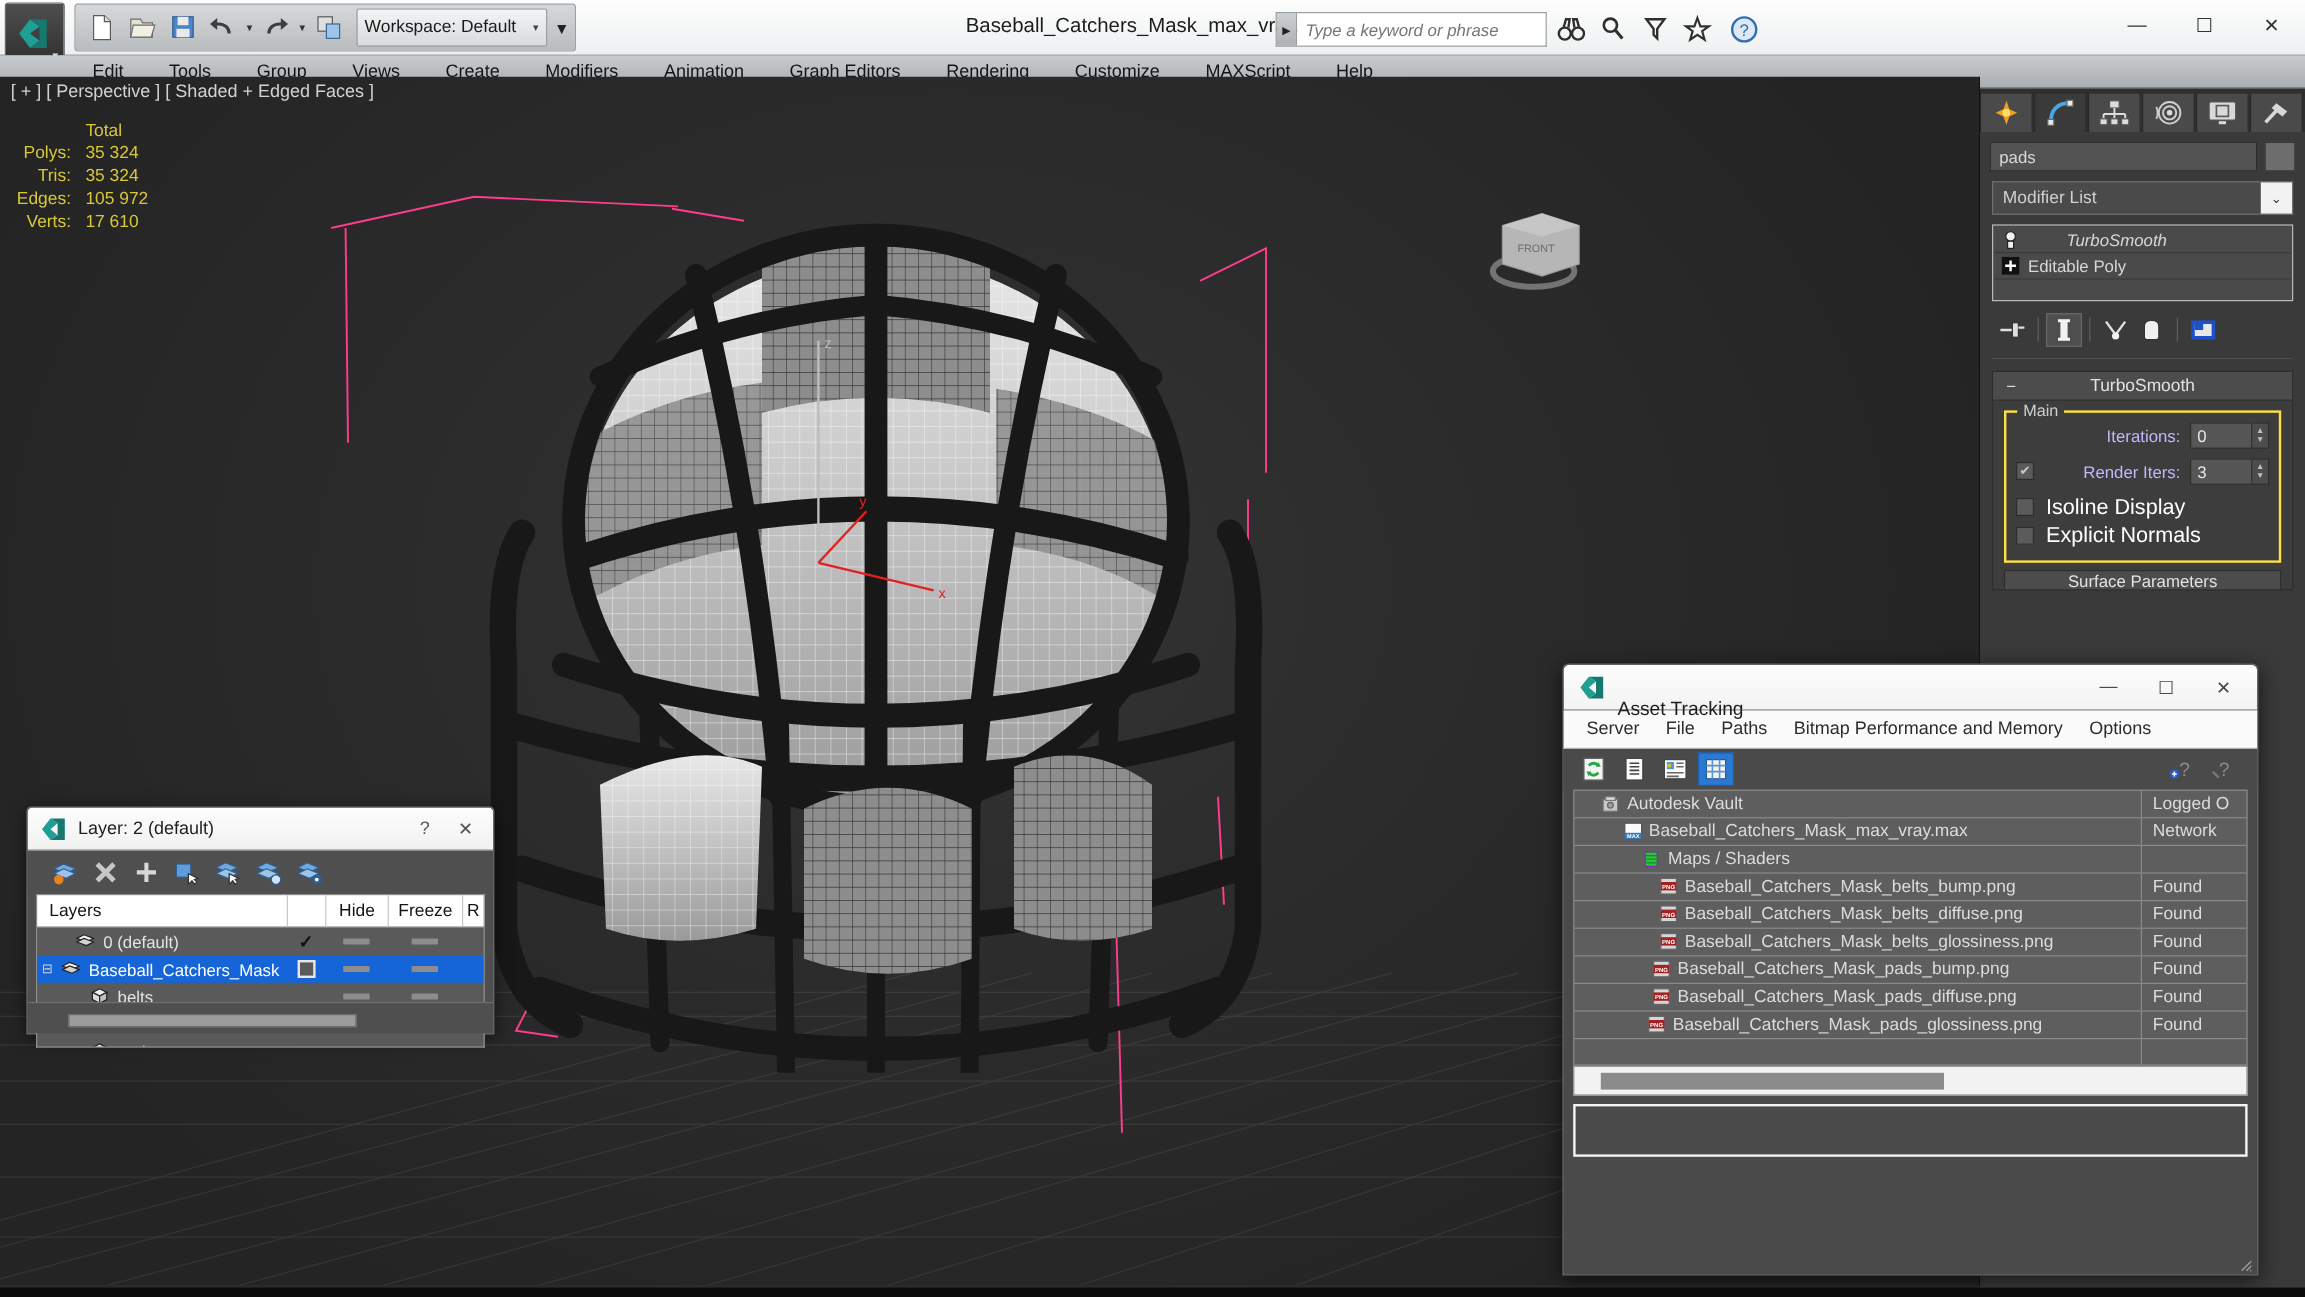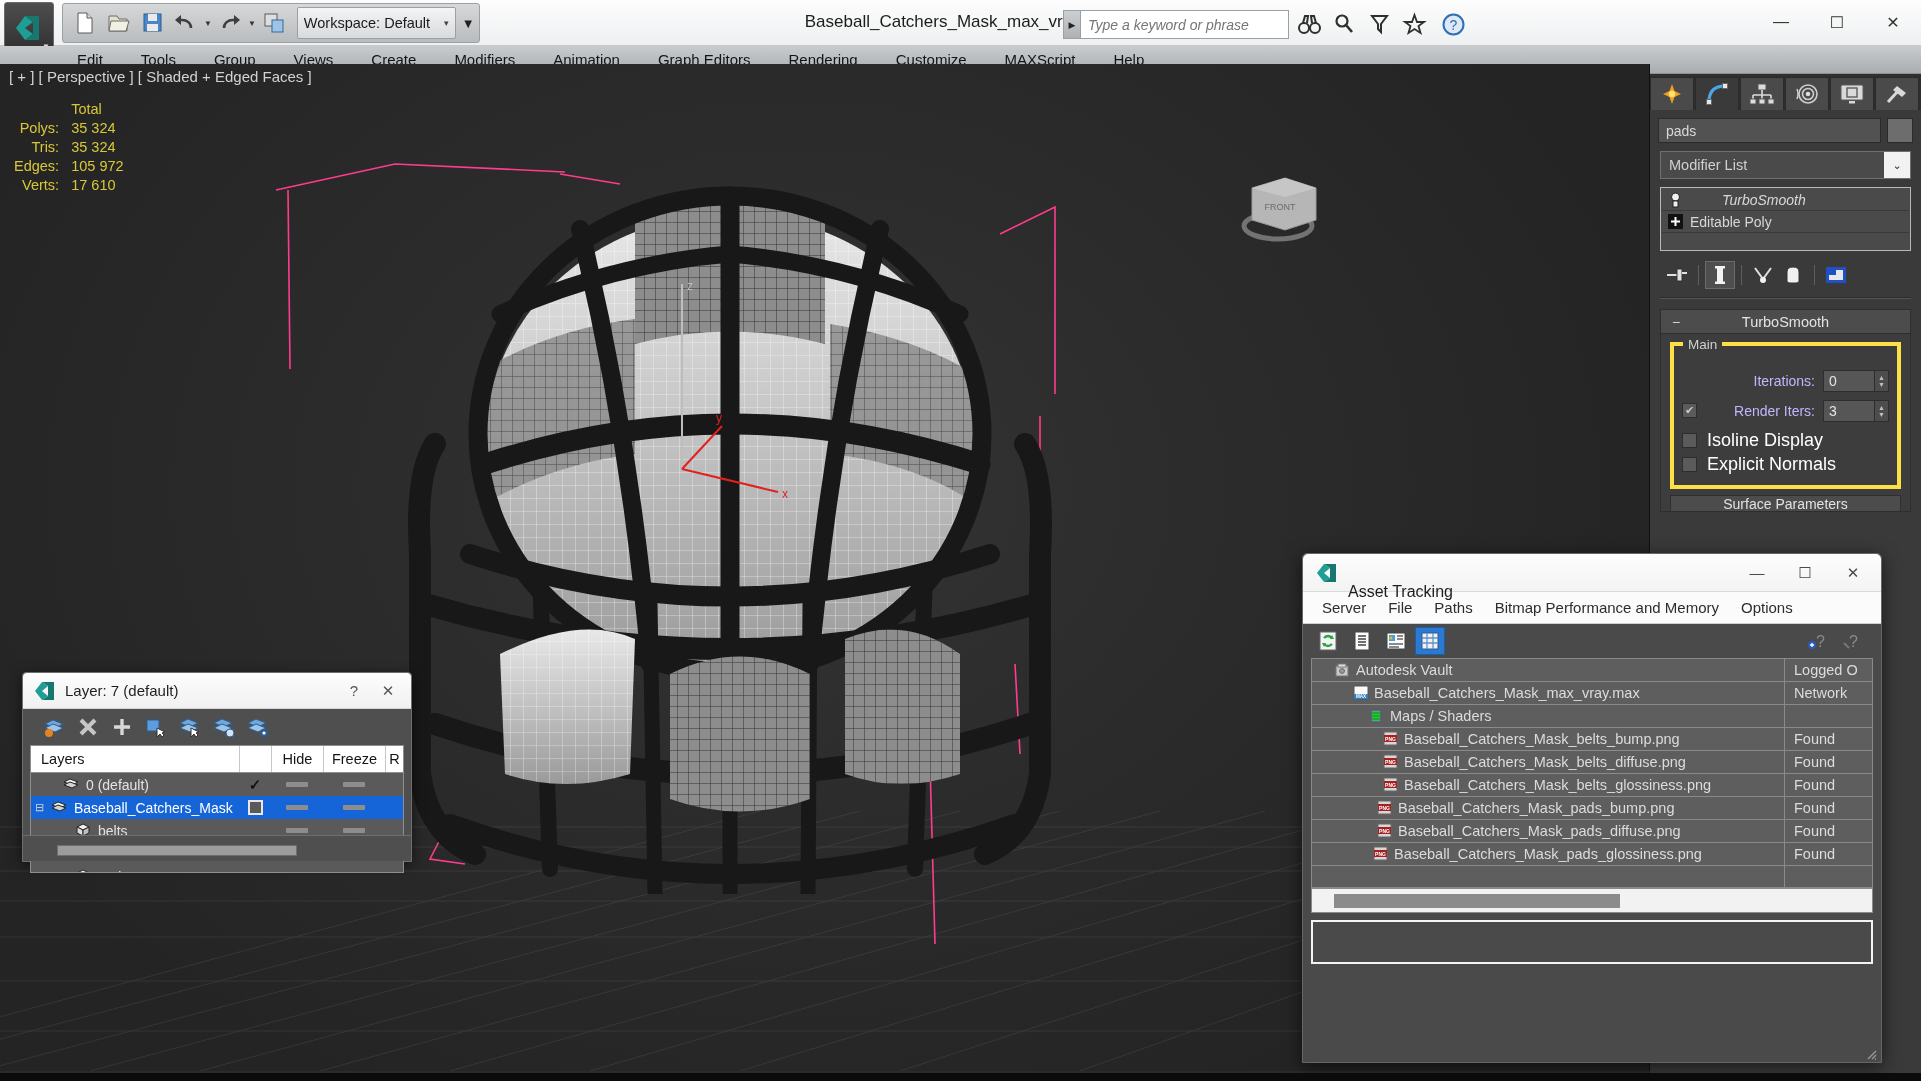--- a/index.html
+++ b/index.html
@@ -98,21 +98,21 @@
   .st-ico.boxed{ border:1px solid #6a6a6a; background:#4e4e4e; }
   .st-sep{ width:1px; height:20px; background:#5e5e5e; margin:0 6px; }
 
   #cp-divider{ margin:6px 10px 0 10px; height:2px; background:#555; border-top:1px solid #2c2c2c; }
 
   #cp-rollout{ margin:10px 10px 0 10px; border:1px solid #2e2e2e; background:#3d3d3d; }
   #ro-head{ height:24px; background:#4c4c4c; display:flex; align-items:center;
     border-bottom:1px solid #2e2e2e; }
   #ro-head .minus{ width:30px; text-align:center; color:#d9d9d9; font-size:14px; }
   #ro-head .ttl{ flex:1; text-align:center; color:#e2e2e2; font-size:14.5px; padding-right:30px; }
-  .grp{ margin:8px 9px 6px 9px; border:4px solid #fde047; padding:22px 8px 9px 8px;
+  .grp{ margin:8px 9px 6px 9px; border:2px solid #fde047; padding:6px 8px 9px 8px;
     position:relative; }
   .grp > .legend{ position:absolute; top:-9px; left:9px; background:#3d3d3d; padding:0 5px;
     color:#cfcfcf; font-size:13.5px; }
   .fldrow{ display:flex; align-items:center; height:25px; margin-bottom:5px; }
   .fldrow .chk{ width:15px; height:15px; background:#5b5b5b; border:1px solid #2d2d2d;
     margin-right:8px; display:flex; align-items:center; justify-content:center;
     font-size:11px; color:#c9c9c9; }
   .fldrow .lbl{ flex:1; text-align:right; color:#c4b5fd; font-size:14px; padding-right:8px; }
   .fldrow .spin{ width:52px; height:22px; background:#565656; border:1px solid #2d2d2d;
     color:#e5e5e5; font-size:14px; padding-left:5px; line-height:20px; }
@@ -629,21 +629,21 @@
 </div>
 
 <div id="layerdlg">
   <div id="ld-title">
     <span class="ico">
       <svg width="24" height="24" viewBox="0 0 24 24">
           <polygon points="2,12 9,3 15,7 9,12 15,17 9,21" fill="#1f9e96"></polygon>
           <polygon points="9,3 21,3 21,21 9,21 15,17 15,7" fill="#17786f"></polygon>
         </svg>
     </span>
-    <span class="txt">Layer: 7 (default)</span>
+    <span class="txt">Layer: 2 (default)</span>
     <span class="btn">?</span>
     <span class="btn">✕</span>
   </div>
 
   <div id="ld-toolbar">
     <div class="ld-tb">
       <svg width="24" height="22" viewBox="0 0 24 22">
           <polygon points="3,8 11,4 21,8 13,12" fill="#6fa8dc" stroke="#2f5d90"></polygon>
           <polygon points="3,12 11,8 21,12 13,16" fill="#9cc4e8" stroke="#2f5d90"></polygon>
           <circle cx="7" cy="17" r="4" fill="#e8821e"></circle>

